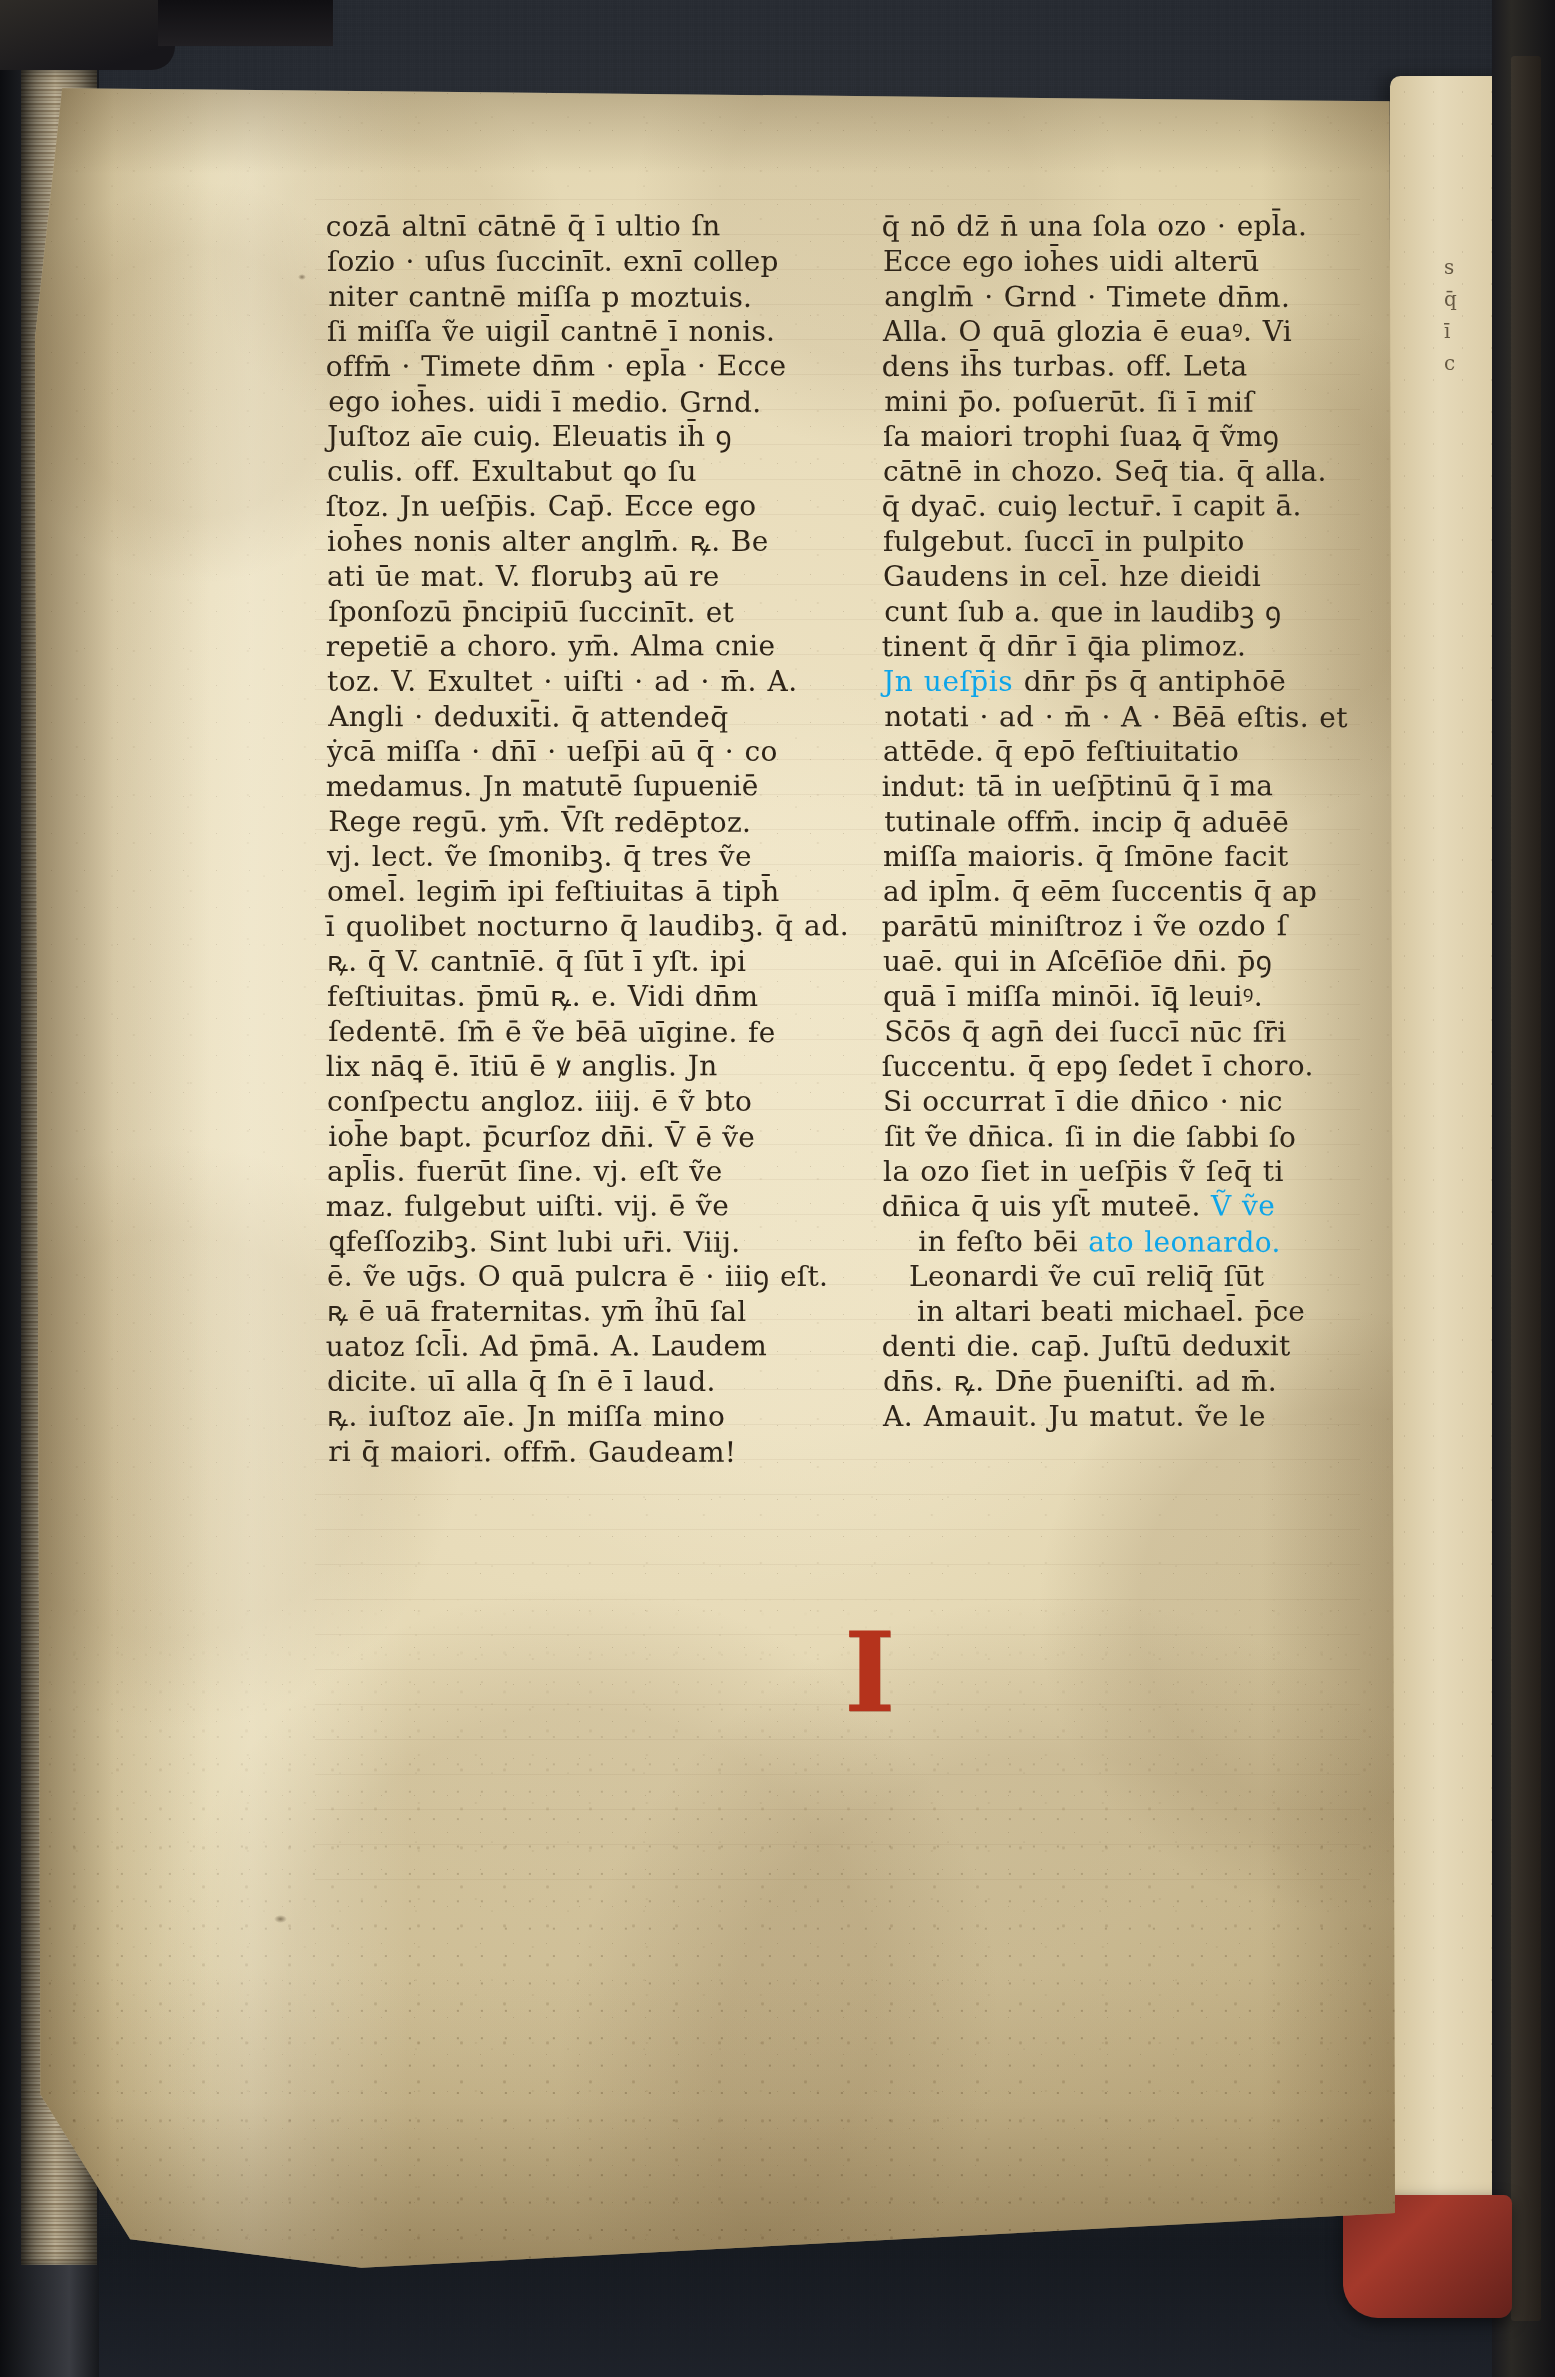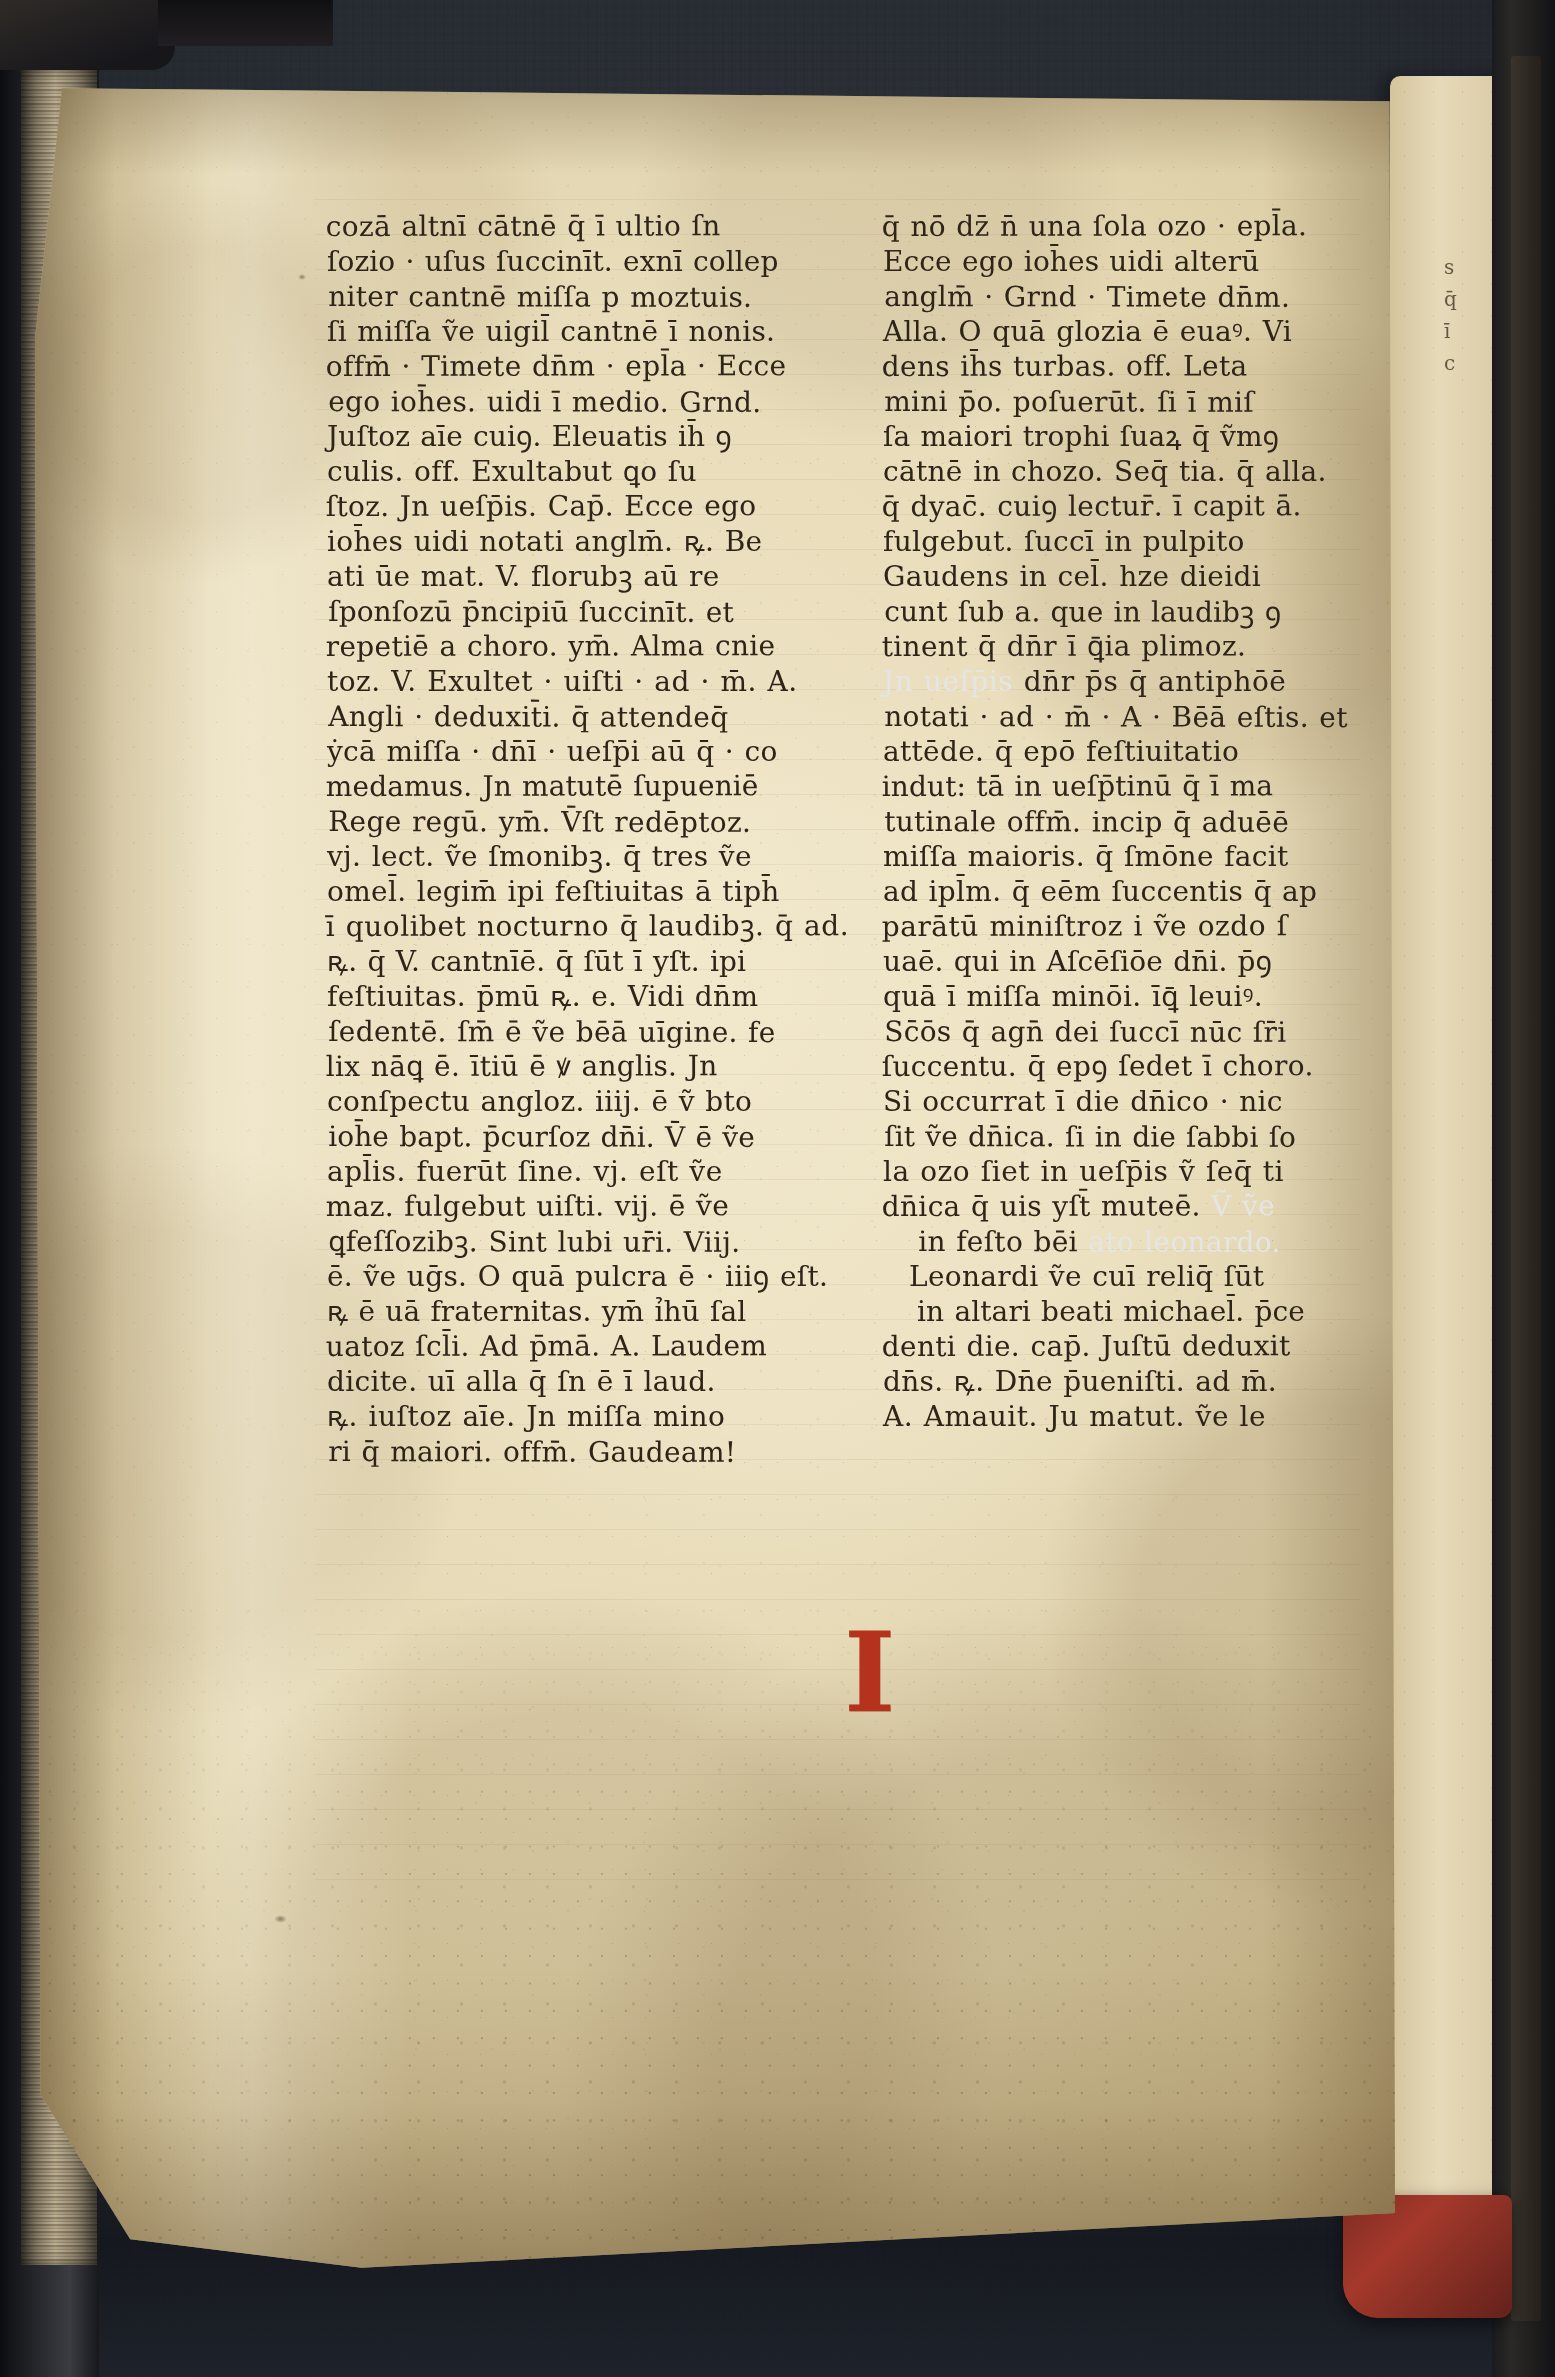--- a/index.html
+++ b/index.html
@@ -224,21 +224,21 @@
     display: block;
     white-space: nowrap;
     transform-origin: left center;
   }
   
   .col .ln:nth-child(3n)   { transform: translateX(1.2px) rotate(.12deg); }
   .col .ln:nth-child(4n+1) { transform: translateX(-1.2px) rotate(-.1deg); }
   .col .ln:nth-child(7n)   { letter-spacing: 0.5px; }
   .col .ln:nth-child(5n+2) { letter-spacing: 0.1px; }
 
-  .rubric { color: #e5e5e5; }
+  .rubric { color: #0ea5e9; }
 
   
   .initial-I {
     position: absolute;
     left: 844px;
     top: 1623px;
     width: 56px;
     height: 111px;
     color: #b5331c;
     font-family: "DejaVu Serif", serif;
@@ -303,21 +303,21 @@
   <div class="col col-left" id="colLeft">
       <span class="ln">cozā altnī cātnē q̄ ī ultio ſn</span>
       <span class="ln">ſozio · uſus ſuccinīt. exnī collep</span>
       <span class="ln">niter cantnē miſſa p moztuis.</span>
       <span class="ln">ſi miſſa ṽe uigil̄ cantnē ī nonis.</span>
       <span class="ln">offm̄ · Timete dn̄m · epl̄a · Ecce</span>
       <span class="ln">ego ioh̄es. uidi ī medio. Grnd.</span>
       <span class="ln">Juſtoz aīe cuiꝯ. Eleuatis ih̄ ꝯ</span>
       <span class="ln">culis. off. Exultabut ꝗo ſu</span>
       <span class="ln">ſtoz. Jn ueſp̄is. Cap̄. Ecce ego</span>
-      <span class="ln">ioh̄es uidi notati anglm̄. ꝶ. Be</span>
+      <span class="ln">ioh̄es nonis alter anglm̄. ꝶ. Be</span>
       <span class="ln">ati ūe mat. V. florubꝫ aū re</span>
       <span class="ln">ſponſozū p̄ncipiū ſuccinīt. et</span>
       <span class="ln">repetiē a choro. ym̄. Alma cnie</span>
       <span class="ln">toz. V. Exultet · uiſti · ad · m̄. A.</span>
       <span class="ln">Angli · deduxit̄i. q̄ attendeq̄</span>
       <span class="ln">ẏcā miſſa · dn̄ī · ueſp̄i aū q̄ · co</span>
       <span class="ln">medamus. Jn matutē ſupueniē</span>
       <span class="ln">Rege regū. ym̄. V̄ſt redēptoz.</span>
       <span class="ln">vj. lect. ṽe ſmonibꝫ. q̄ tres ṽe</span>
       <span class="ln">omel̄. legim̄ ipi feſtiuitas ā tiph̄</span>

